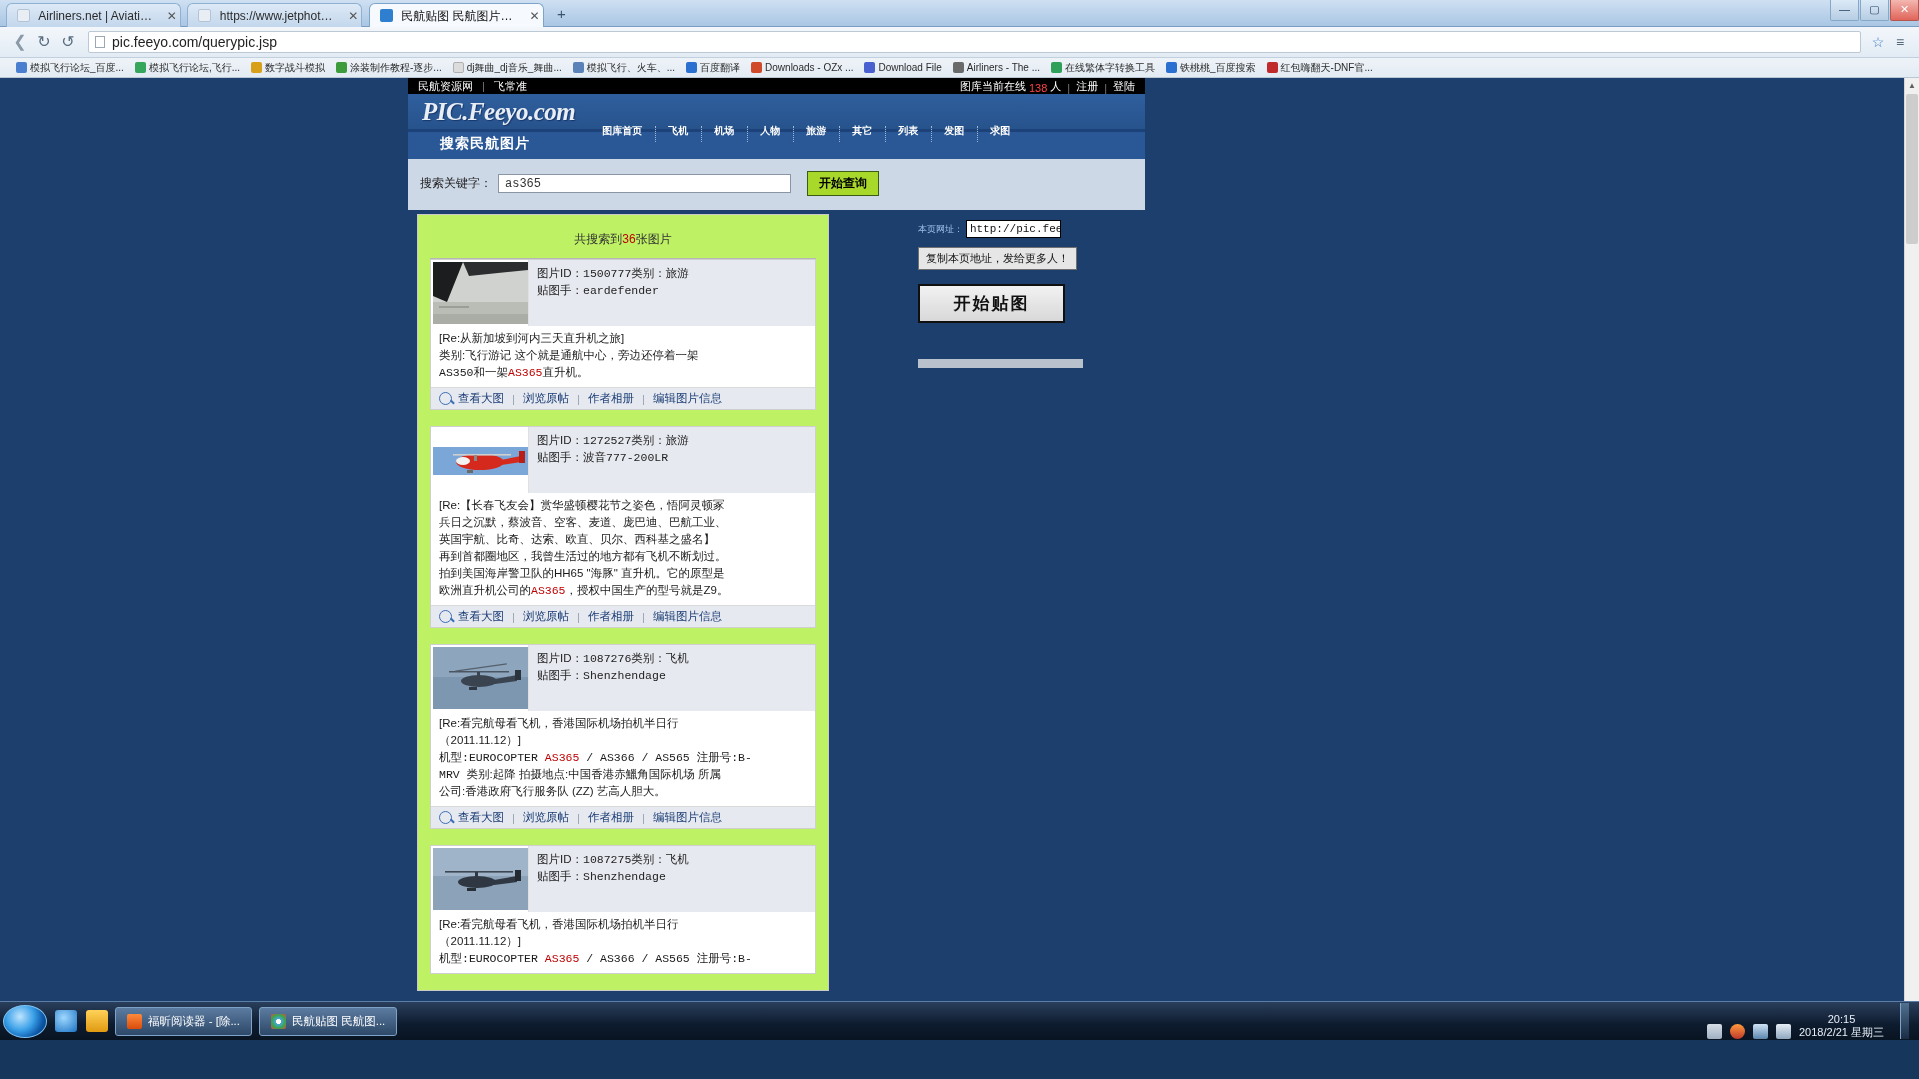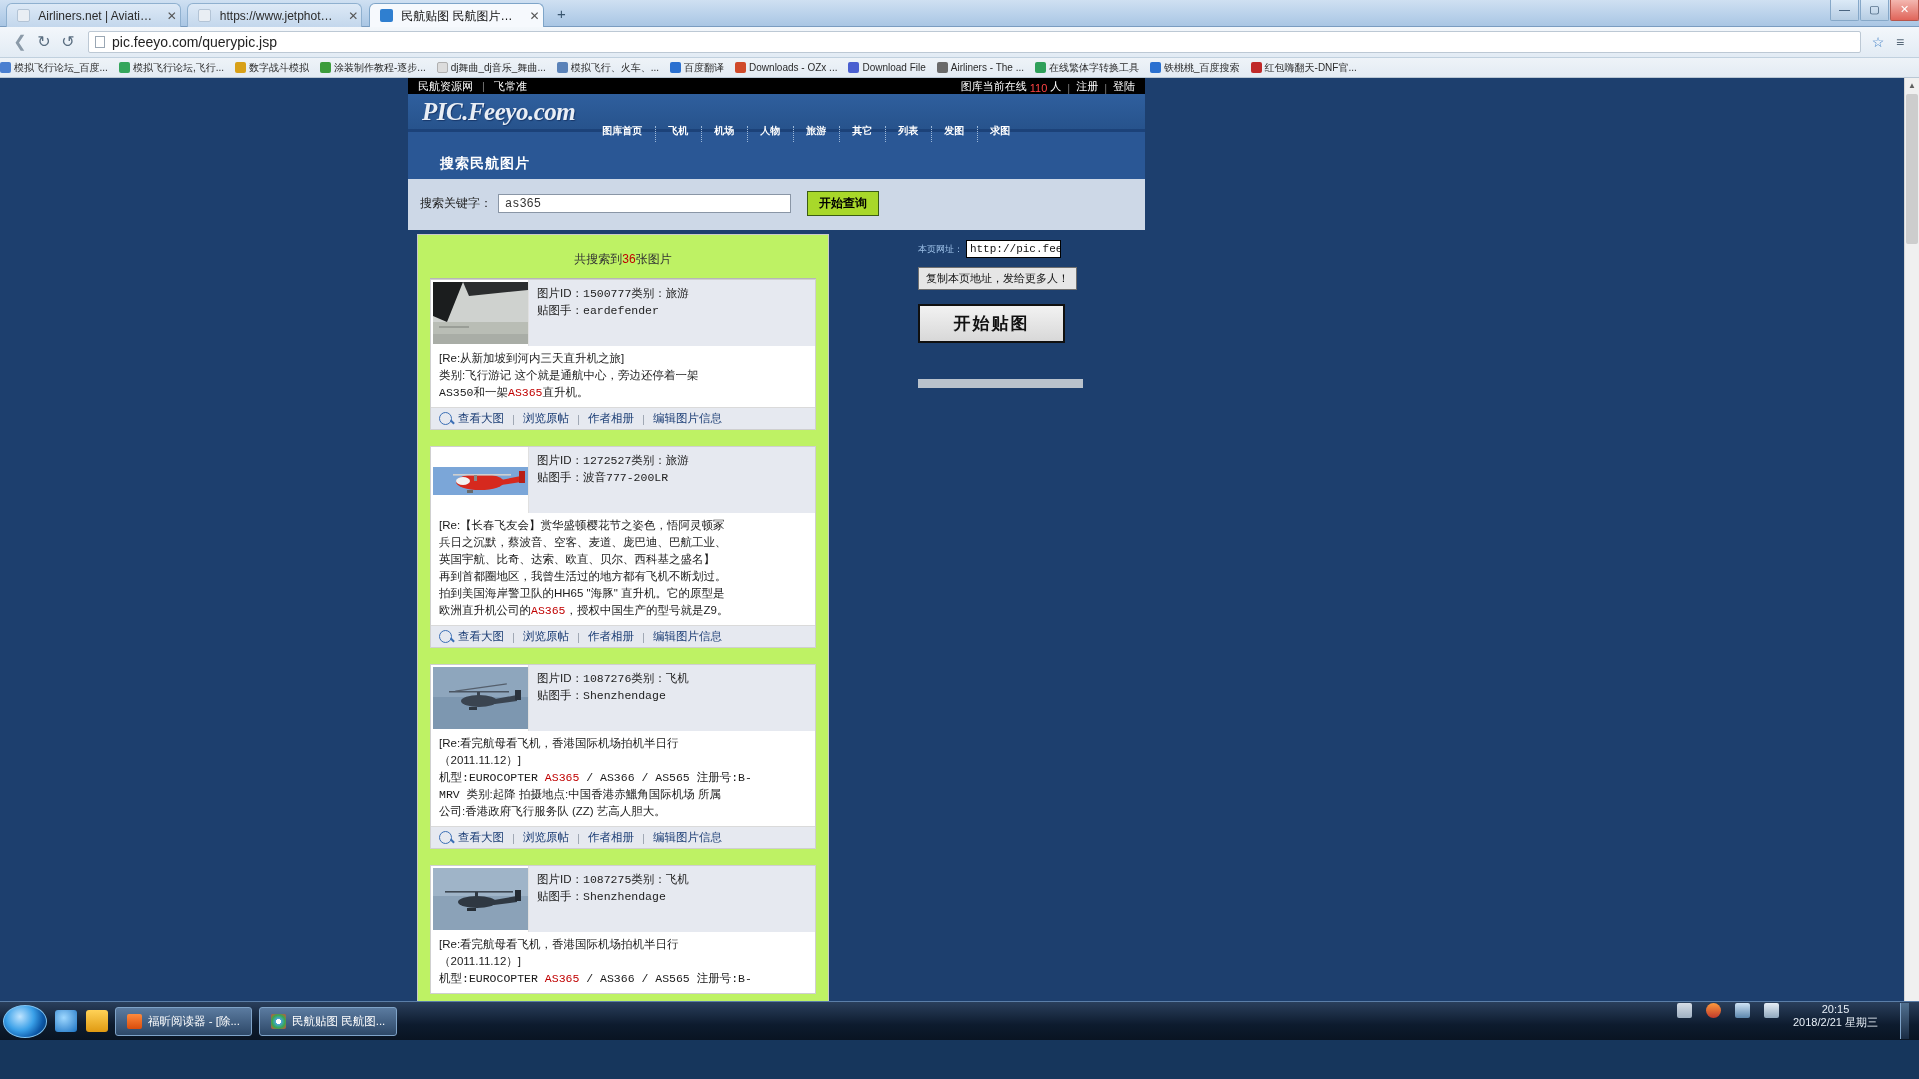--- a/index.html
+++ b/index.html
@@ -64,21 +64,21 @@
     display:flex; align-items:center; padding:0 6px; font-size:14px; color:#222;
   }
   .omnibox .pageicon { width:10px; height:12px; border:1px solid #9aa7b4;
     background:#fff; margin-right:7px; }
   .star { width:22px; color:#3c7dc4; font-size:14px; text-align:center; }
   .wrench { width:22px; color:#566878; font-size:14px; text-align:center; }
 
   .bookmarks {
     height:20px; background:linear-gradient(#eef3f8,#e3ebf3);
     border-bottom:1px solid #b9c7d4;
-    display:flex; align-items:center; padding:0 0; overflow:hidden;
+    display:flex; align-items:center; padding:0 16px; overflow:hidden;
   }
   .bm { display:flex; align-items:center; font-size:10px; color:#2b2b2b;
         margin-right:11px; white-space:nowrap; }
   .bm i { width:11px; height:11px; margin-right:3px; border-radius:2px;
           display:inline-block; flex:none; }
 
   
   .viewport { position:relative; height:962px; background:#1d3f6e; overflow:hidden; }
   .scrollbar {
     position:absolute; right:0; top:0; width:15px; height:100%;
@@ -107,21 +107,21 @@
   .brand { font-family:"Liberation Serif", serif; font-style:italic;
     font-weight:bold; font-size:25px; color:#e9eef5; letter-spacing:-0.5px;
     text-shadow:1px 1px 1px #17376a; margin-right:14px; }
   .navlink { color:#fff; font-size:10px; font-weight:bold; padding:0 13px;
     position:relative; white-space:nowrap;margin-top:39px; }
   .navlink+.navlink::before { content:""; position:absolute; left:0; top:2px;
     height:16px; border-left:1px dotted #9db8d8; }
 
   .searchpanel { background:#cdd8e7; padding:0 0 10px 0; }
   .searchtitle { background:#2a5795; color:#fff; font-size:14px;
-    font-weight:bold; padding:23px 0 6px 32px; letter-spacing:1px; }
+    font-weight:bold; padding:3px 0 6px 32px; letter-spacing:1px; }
   .searchrow { display:flex; align-items:center; padding:12px 0 4px 8px; }
   .searchlabel { font-size:12px; color:#222; margin-left:4px; }
   .searchinput {
     width:293px; height:19px; margin-left:6px; background:#fff;
     border:1px solid #8a96a6; font-size:12px; color:#333;
     font-family:"Liberation Mono", monospace; padding:0 6px; line-height:19px;
   }
   .searchbtn {
     margin-left:16px; background:#a8d82a; border:1px solid #3b5c14;
     font-size:12px; font-weight:bold; color:#000; padding:3px 11px;
@@ -195,22 +195,22 @@
     border:1px solid #7fc3f2; }
   .qlaunch { display:flex; align-items:center; margin-left:8px; gap:9px; }
   .qicon { width:22px; height:22px; border-radius:3px; }
   .tbtn {
     height:29px; margin-left:7px; padding:0 11px; display:flex; align-items:center;
     background:linear-gradient(#4f6d90,#2b4straight); color:#fff; font-size:11.5px;
     background:linear-gradient(#5b7ba0,#2d4868); border:1px solid #7fa3c8;
     border-radius:3px; max-width:215px; white-space:nowrap; overflow:hidden;text-align:center;
   }
   .tbtn .ti { width:15px; height:15px; margin-right:6px; border-radius:2px; flex:none; }
-  .tray { margin-left:auto; display:flex; align-items:flex-start; color:#e8f0f8;
-    font-size:11px; padding-right:10px; gap:14px; }
+  .tray { margin-left:auto; display:flex; align-items:flex-end; color:#e8f0f8;
+    font-size:11px; padding-right:10px; gap:8px; }
   .tray .tricon { width:15px; height:15px; border-radius:2px; }
   .clock { text-align:center; line-height:13px; font-size:11px; }
   .showdesk { width:9px; height:36px; margin-left:8px;
     background:linear-gradient(#51708f,#1a2c44); border-left:1px solid #7fa3c8; }
 </style>
 </head>
 <body>
 
 <div id="browser">
 
@@ -311,21 +311,21 @@
     <div class="site">
 
       <div class="topbar">
         <span class="left">
           <a>民航资源网</a>
           <span class="sep">|</span>
           <a>飞常准</a>
         </span>
         <span class="right">
           <span>图库当前在线</span>
-          <span class="cnt">110</span>
+          <span class="cnt">138</span>
           <span>人</span>
           <span class="sep">|</span>
           <a>注册</a>
           <span class="sep">|</span>
           <a>登陆</a>
         </span>
       </div>
 
       <div class="navmain">
         <div class="brand">PIC.Feeyo.com</div>

